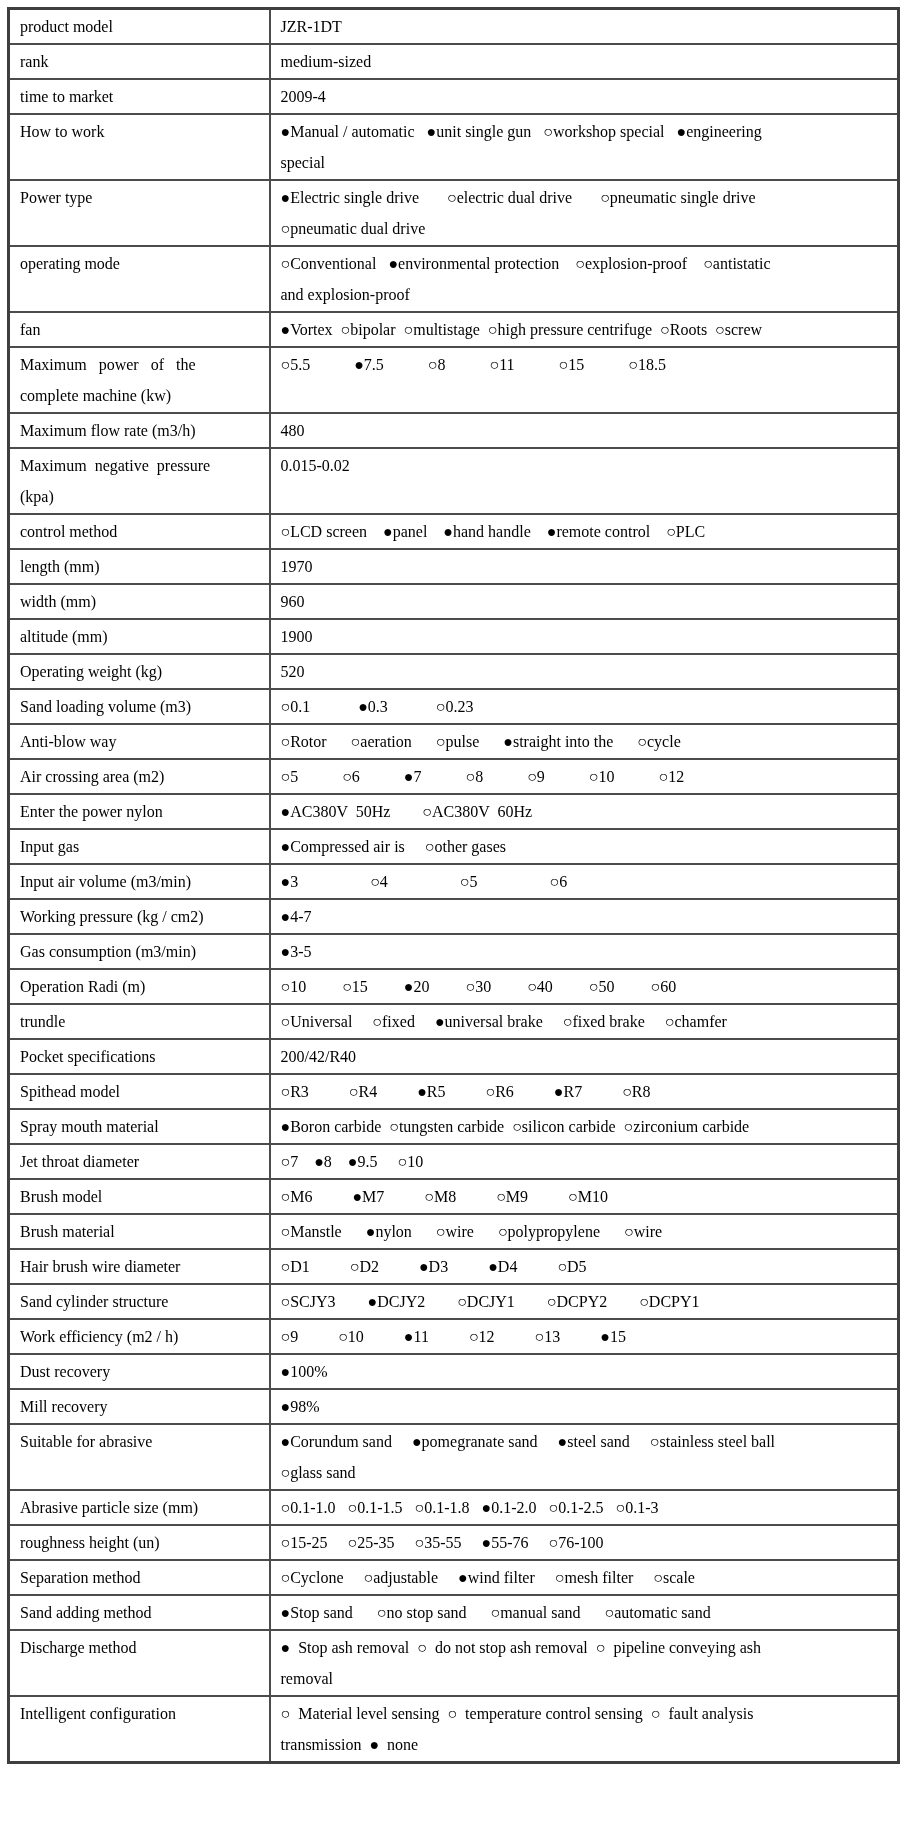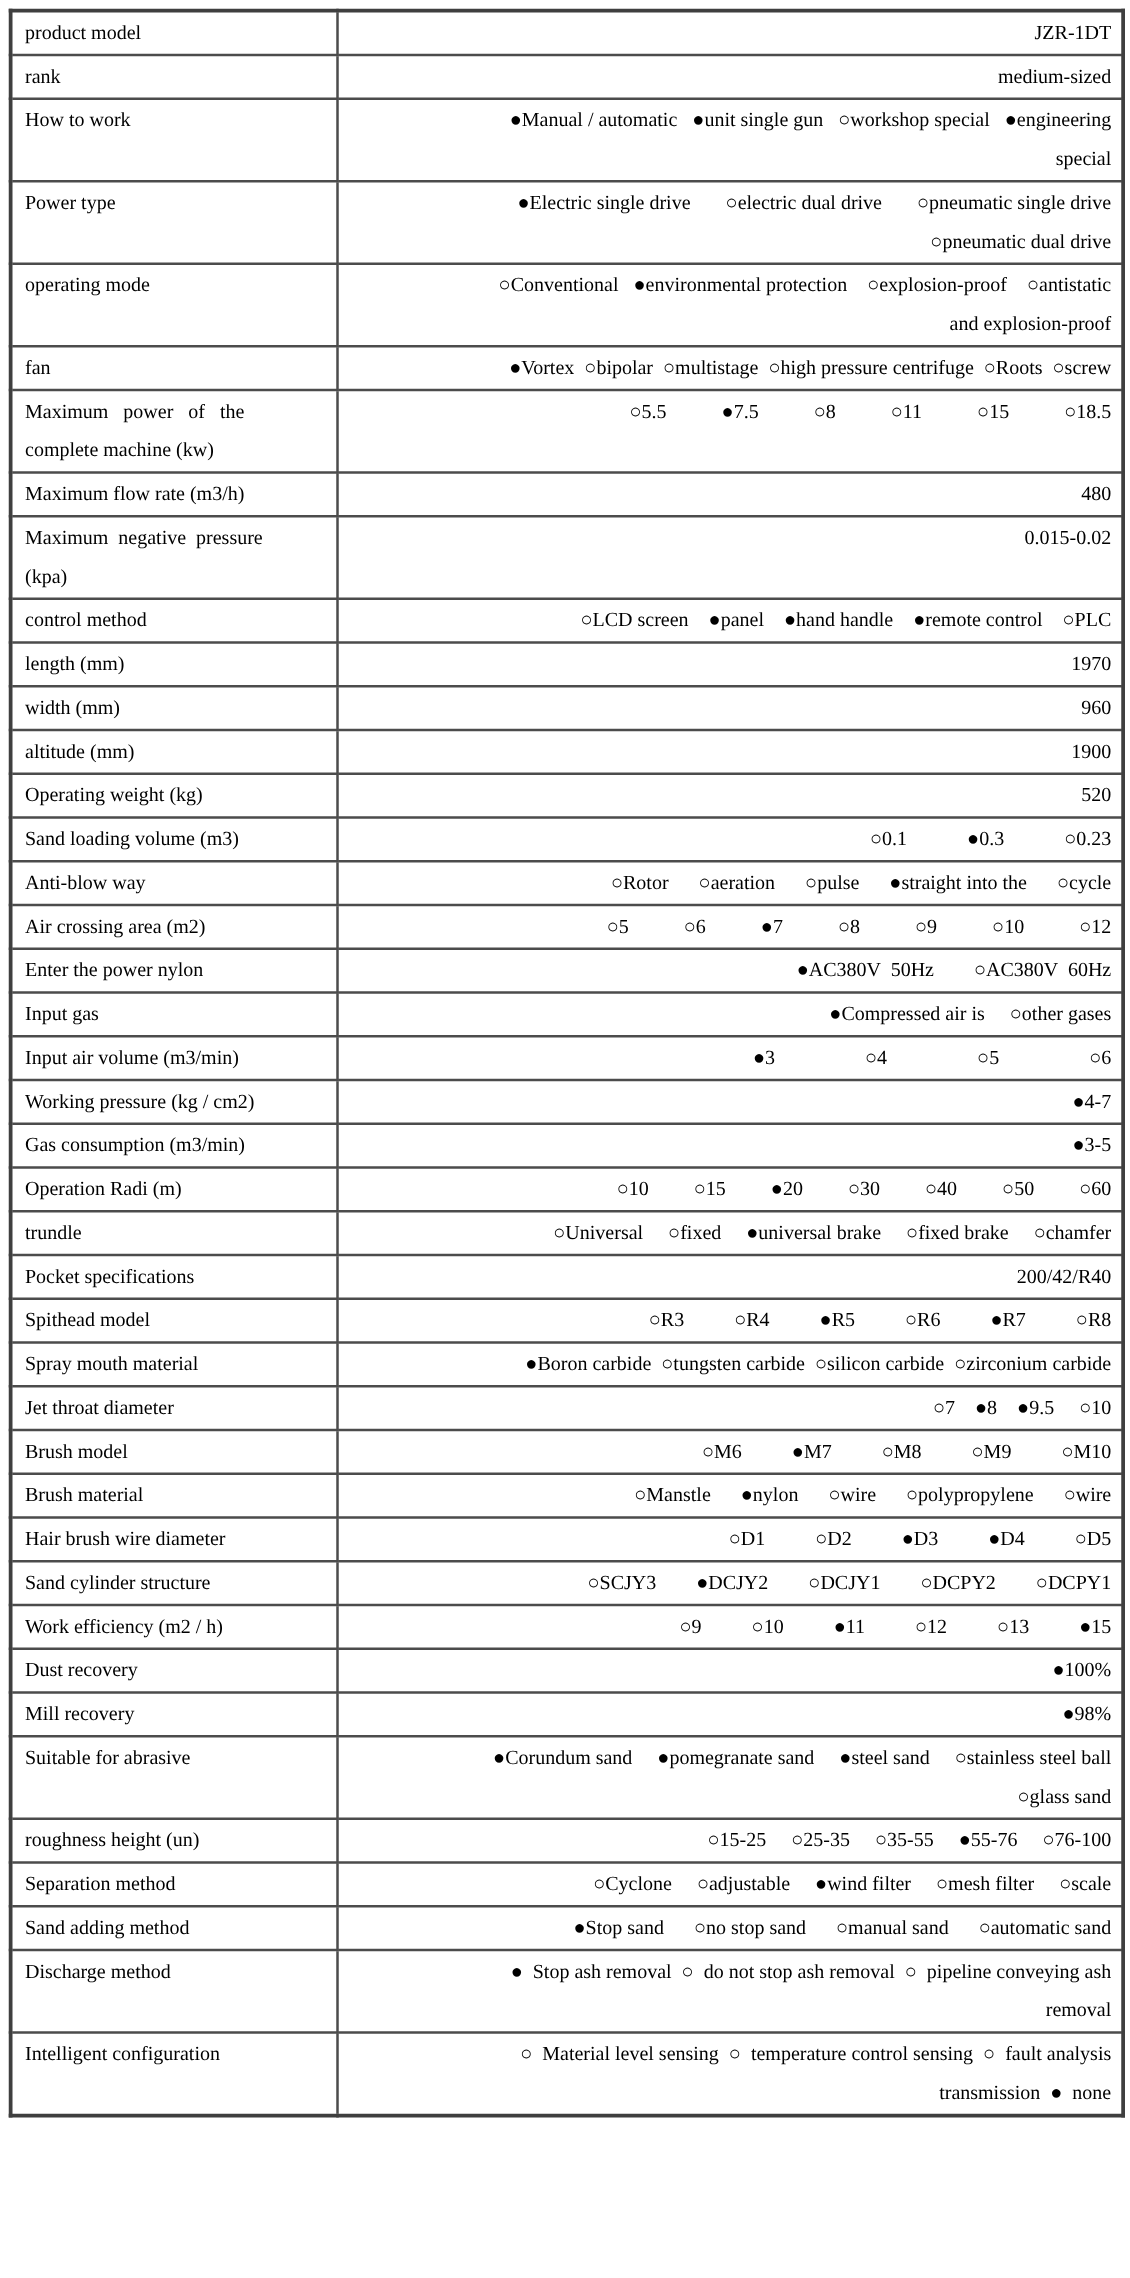--- a/index.html
+++ b/index.html
@@ -31,21 +31,21 @@
     line-height: 31px;
     white-space: pre-wrap;
     word-wrap: break-word;
     color: #000000;
   }
   td.lbl {
     text-align: left;
     margin-top: 28px;
   }
   td.val {
-    text-align: right;
+    text-align: left;
     font-family: Liberation Serif, serif;
   }
 </style>
 </head>
 <body>
 
 <div class="sheet">
   <table class="spec">
     <colgroup>
       <col style="width:261px">
@@ -54,20 +54,24 @@
     <tbody id="spec-rows">
         <tr>
           <td class="lbl">product model</td>
           <td class="val">JZR-1DT</td>
         </tr>
         <tr>
           <td class="lbl">rank</td>
           <td class="val">medium-sized</td>
         </tr>
         <tr>
+          <td class="lbl">time to market</td>
+          <td class="val">2009-4</td>
+        </tr>
+        <tr>
           <td class="lbl">How to work</td>
           <td class="val">●Manual / automatic   ●unit single gun   ○workshop special   ●engineering
 special</td>
         </tr>
         <tr>
           <td class="lbl">Power type</td>
           <td class="val">●Electric single drive       ○electric dual drive       ○pneumatic single drive
 ○pneumatic dual drive</td>
         </tr>
         <tr>
@@ -194,20 +198,24 @@
           <td class="val">●100%</td>
         </tr>
         <tr>
           <td class="lbl">Mill recovery</td>
           <td class="val">●98%</td>
         </tr>
         <tr>
           <td class="lbl">Suitable for abrasive</td>
           <td class="val">●Corundum sand     ●pomegranate sand     ●steel sand     ○stainless steel ball
 ○glass sand</td>
+        </tr>
+        <tr>
+          <td class="lbl">Abrasive particle size (mm)</td>
+          <td class="val">○0.1-1.0   ○0.1-1.5   ○0.1-1.8   ●0.1-2.0   ○0.1-2.5   ○0.1-3</td>
         </tr>
         <tr>
           <td class="lbl">roughness height (un)</td>
           <td class="val">○15-25     ○25-35     ○35-55     ●55-76     ○76-100</td>
         </tr>
         <tr>
           <td class="lbl">Separation method</td>
           <td class="val">○Cyclone     ○adjustable     ●wind filter     ○mesh filter     ○scale</td>
         </tr>
         <tr>

